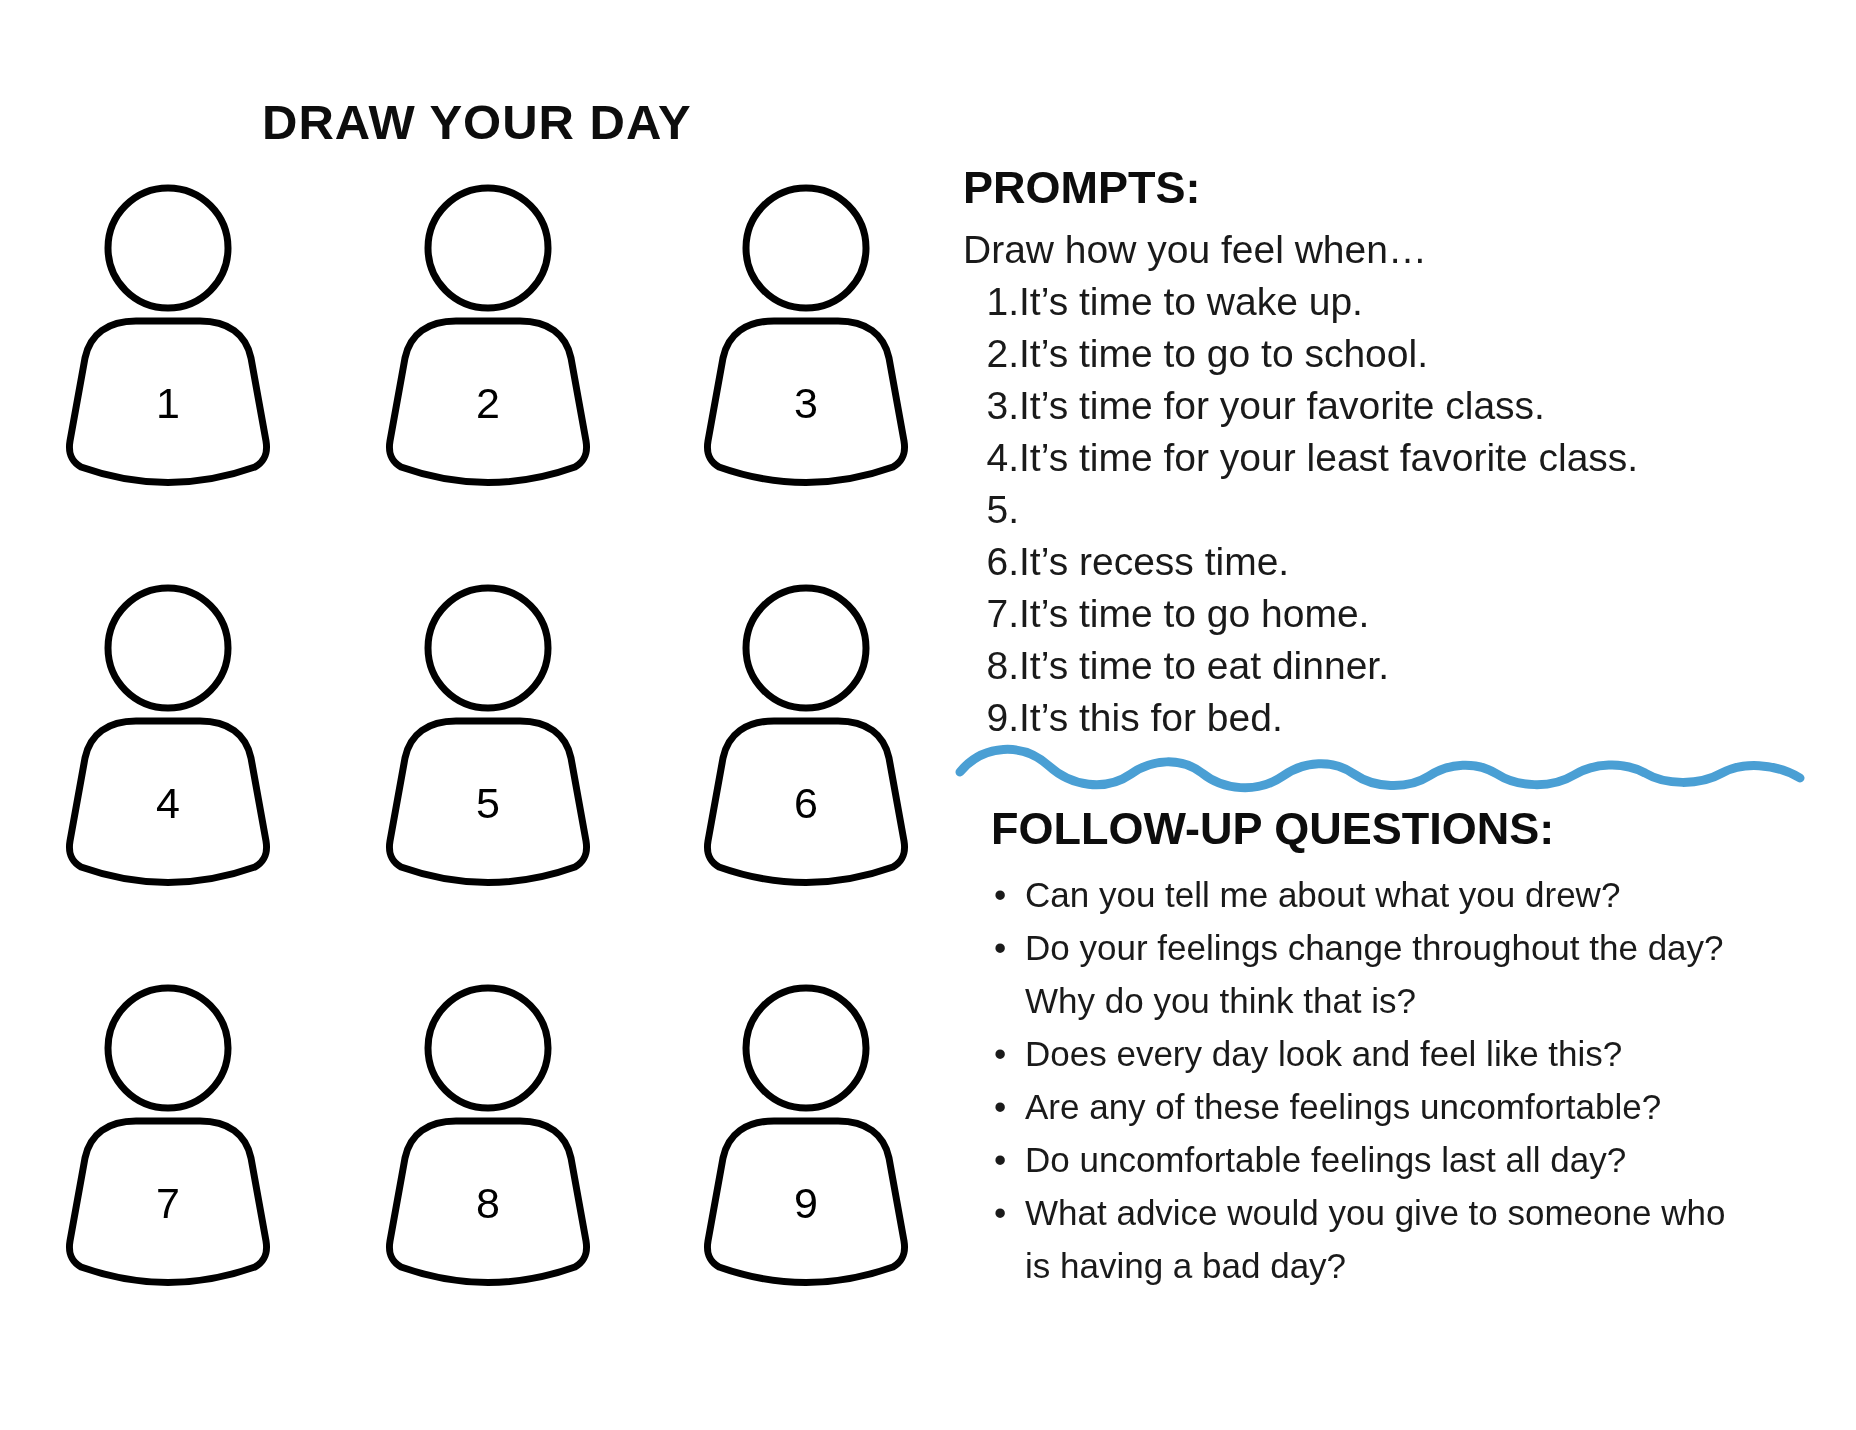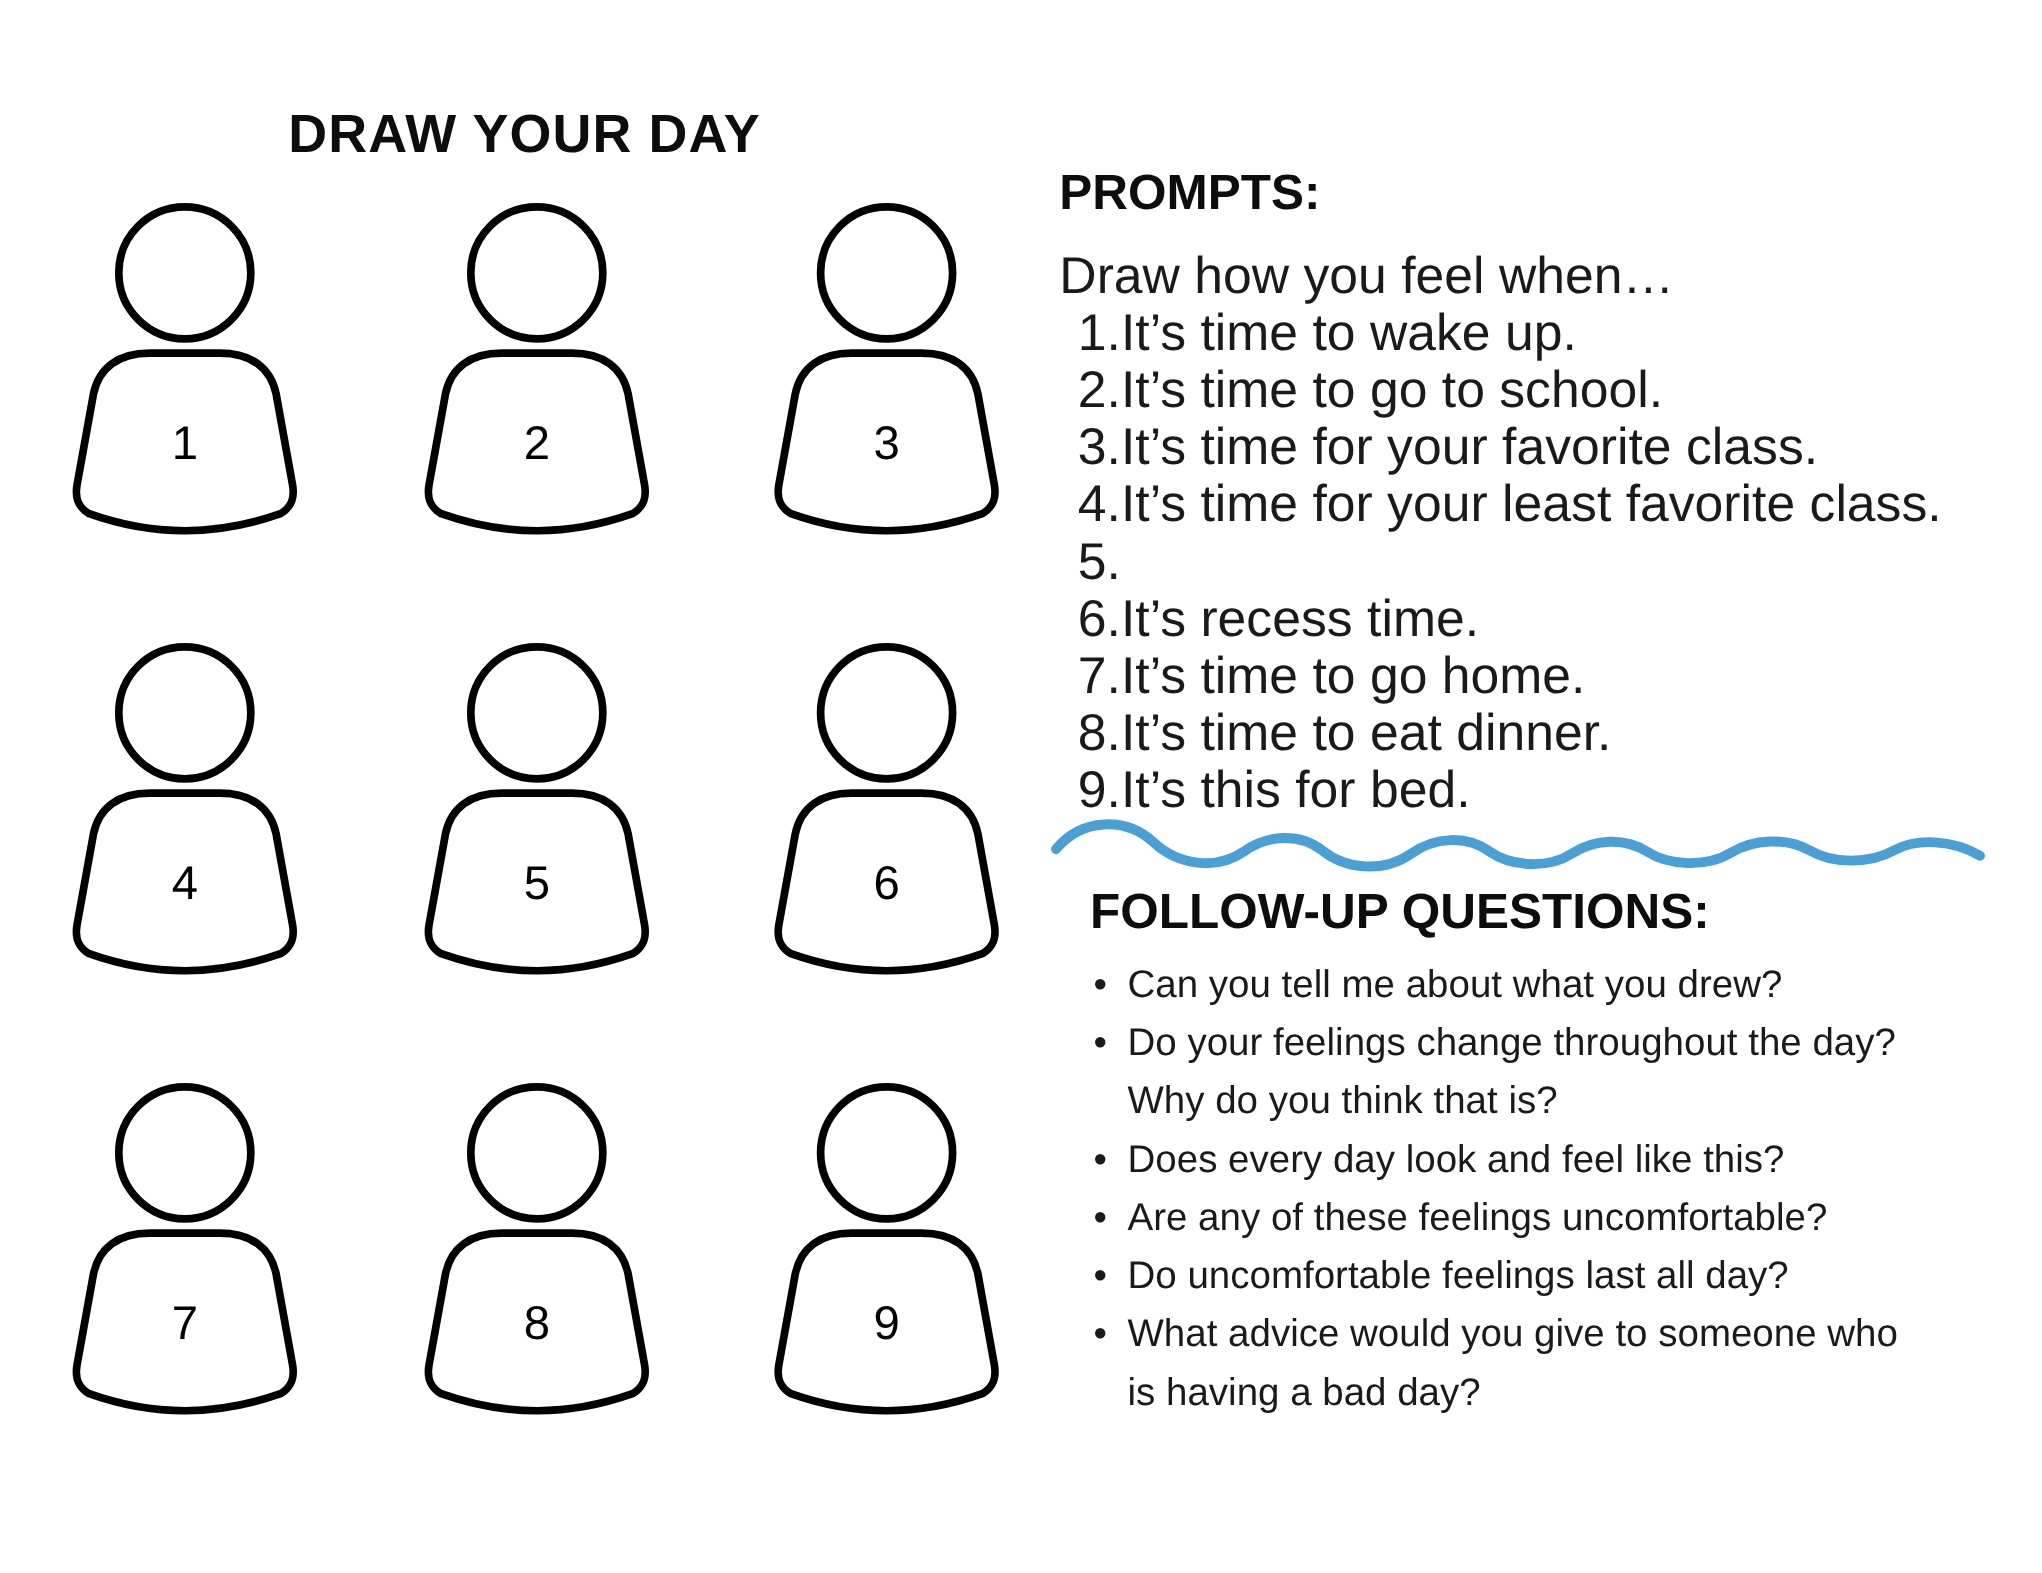--- a/index.html
+++ b/index.html
@@ -18,26 +18,26 @@
   }
   
   .figure{position:absolute;width:220px;height:310px;}
   .figure svg{position:absolute;left:0;top:0;width:220px;height:310px;}
   .fig-num{
     position:absolute;left:0;top:198px;width:100%;
     text-align:center;font-size:43px;color:#000;line-height:1;
   }
   
   .prompts-heading{
-    position:absolute;left:963px;top:149px;
+    position:absolute;left:963px;top:162px;
     font-size:45px;font-weight:bold;color:#0d0d0d;white-space:nowrap;
   }
   .prompts-block{
     position:absolute;left:963px;top:224px;
-    font-size:47px;line-height:52px;color:#1a1a1a;white-space:nowrap;
+    font-size:39px;line-height:52px;color:#1a1a1a;white-space:nowrap;
   }
   .prompt-item{display:flex;}
   .prompt-item .pnum{display:inline-block;width:56px;text-align:right;}
   .wave-wrap{position:absolute;left:955px;top:740px;width:862px;height:66px;}
   .wave-wrap svg{width:100%;height:100%;}
   .followup-heading{
     position:absolute;left:991px;top:806px;
     font-size:45px;font-weight:bold;color:#0d0d0d;white-space:nowrap;line-height:45px;
   }
   .bullets-block{

